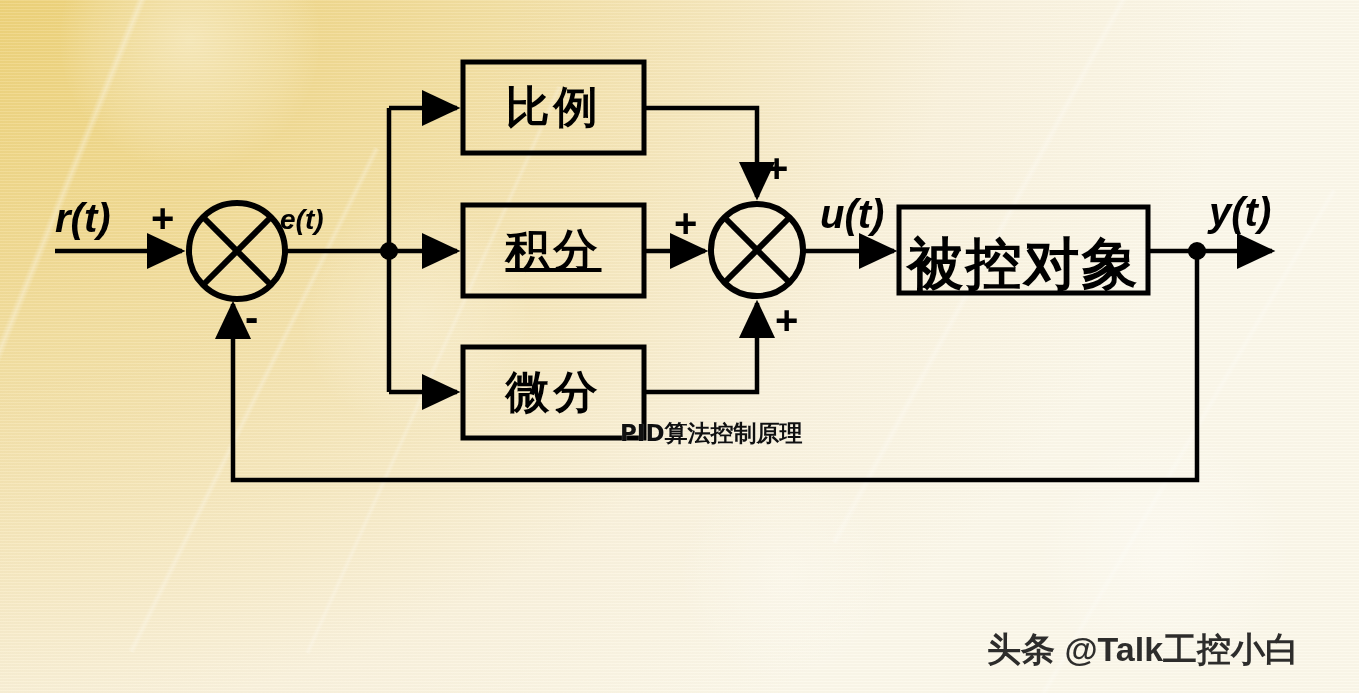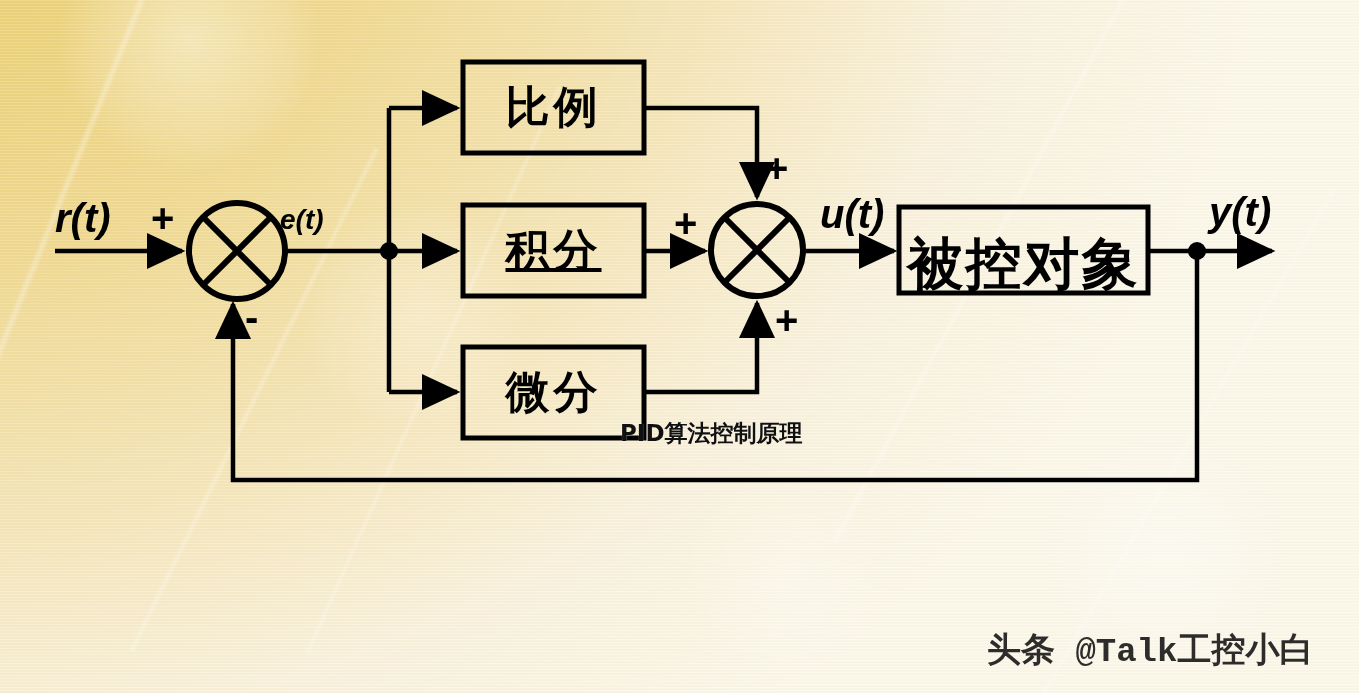--- a/index.html
+++ b/index.html
@@ -86,21 +86,21 @@
     white-space: nowrap;
     font-family: "DejaVu Sans", "Liberation Sans", sans-serif;
     text-shadow: 0 0 1px rgba(255,255,255,0.7);
   }
   #watermark {
     position: absolute;
     color: #1c1c1c;
     font-weight: bold;
     font-size: 34px;
     white-space: nowrap;
-    font-family: Liberation Mono, monospace;
+    font-family: Liberation Sans, sans-serif;
     opacity: 0.92;
   }
 </style>
 </head>
 <body>
 
 <div id="canvas">
 
   <div id="scanlines"></div>
 

